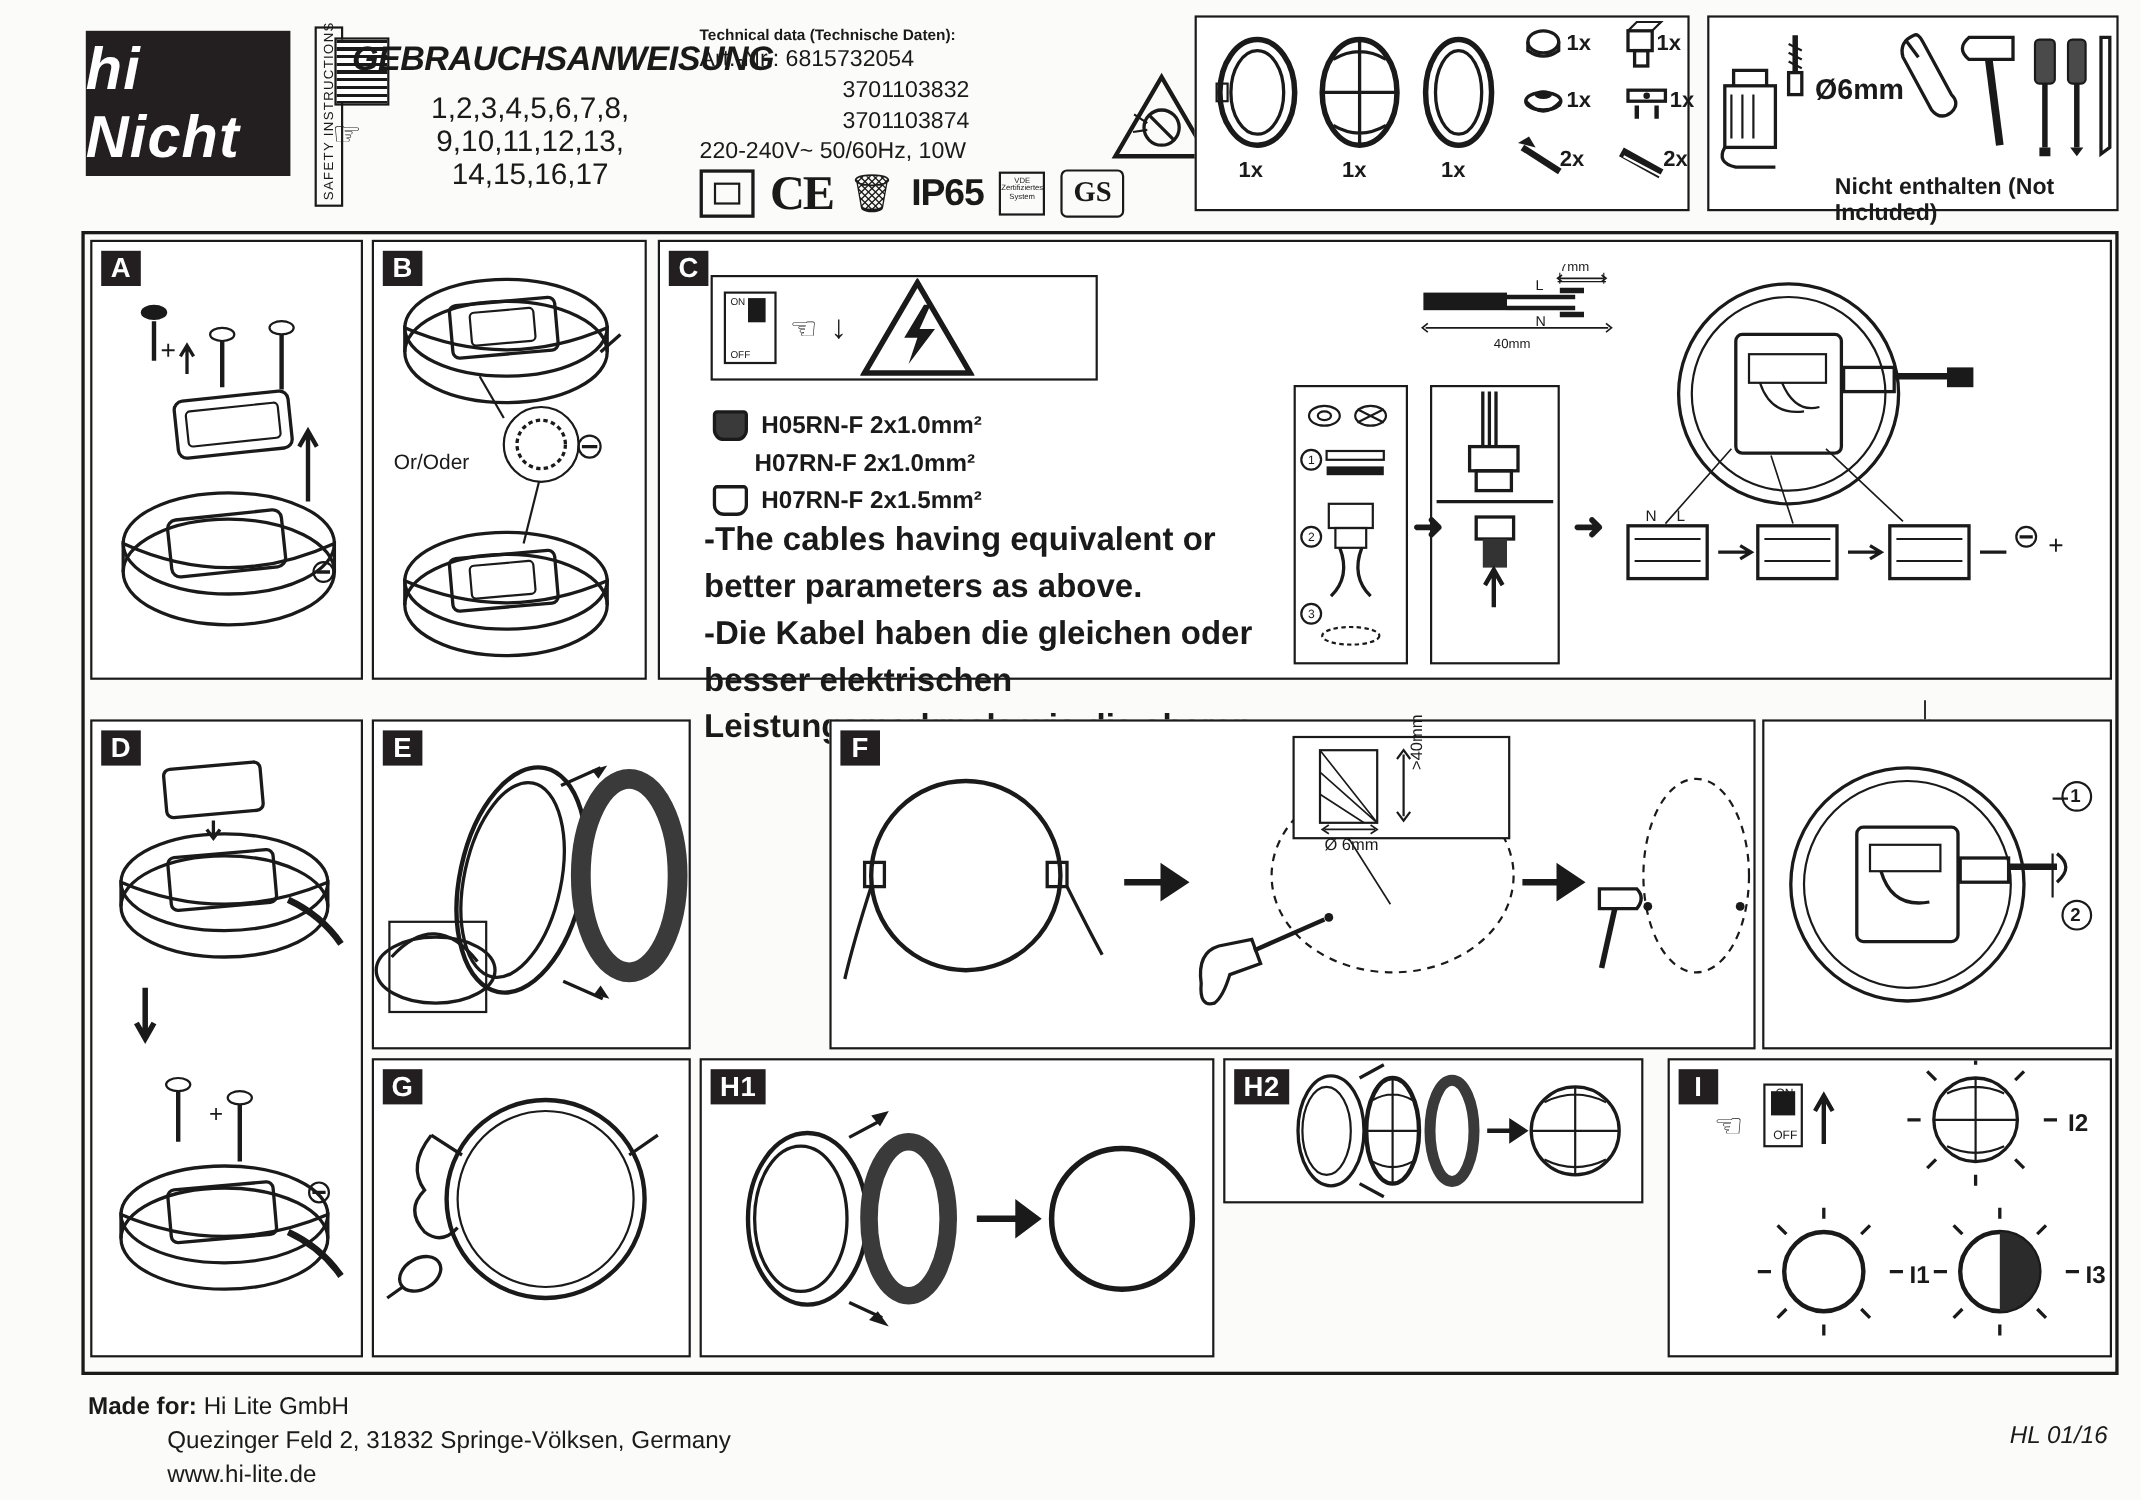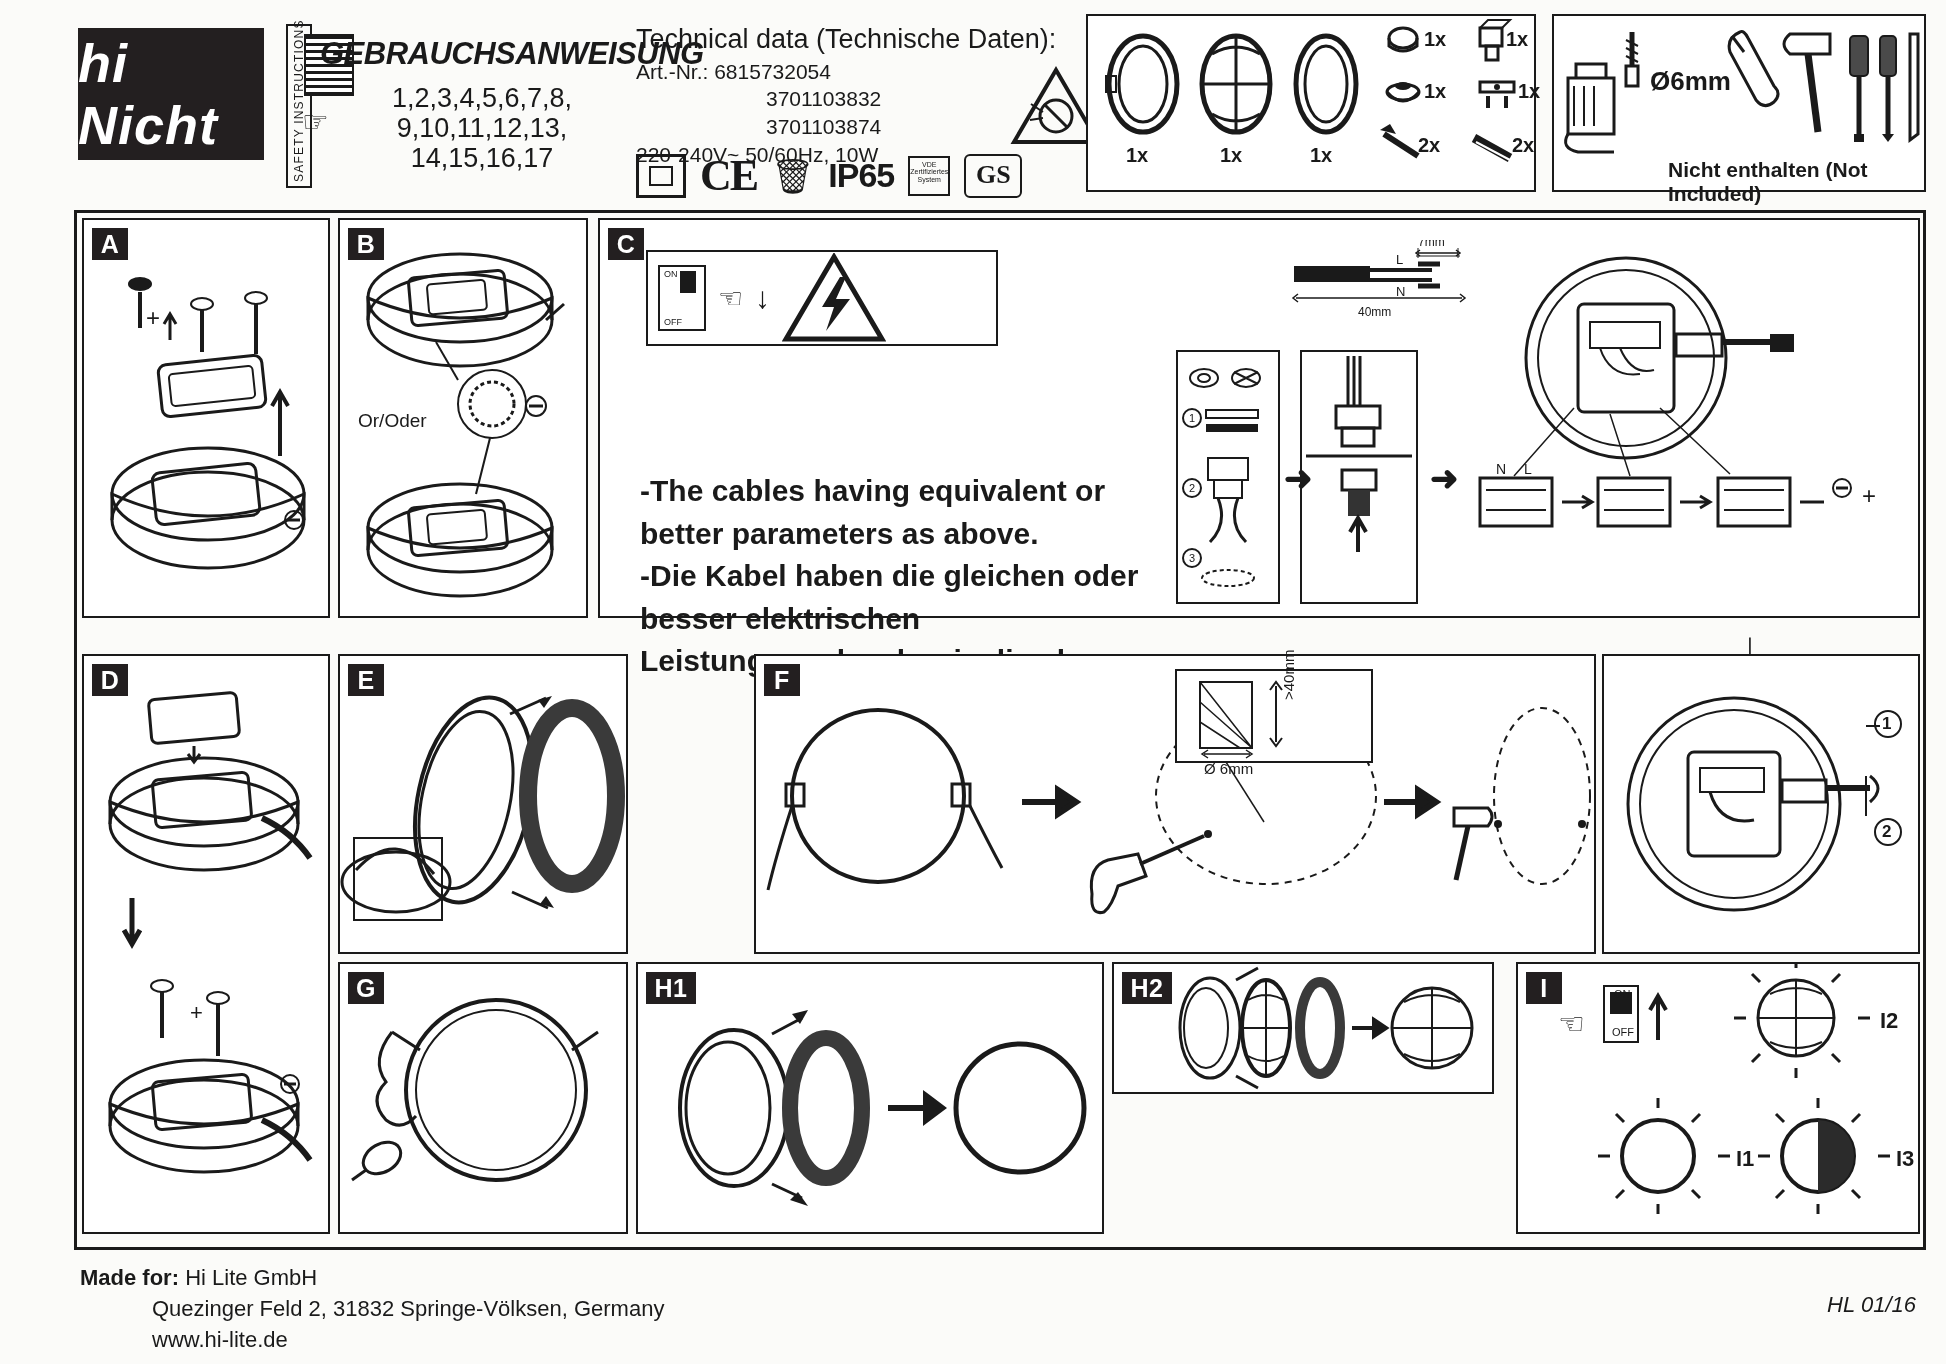--- a/index.html
+++ b/index.html
@@ -105,21 +105,21 @@
     position: absolute;
     left: 302px; top: 104px;
     font-size: 30px;
   }
   #tech {
     position: absolute;
     left: 636px; top: 22px;
     font-size: 21px;
     line-height: 1.32;
   }
-  #tech .t-title { font-weight: normal; font-size: 27px; }
+  #tech .t-title { font-weight: bold; font-size: 14px; }
   #tech .indent { padding-left: 130px; }
   #cert-row {
     position: absolute;
     left: 636px; top: 150px;
     display: flex;
     align-items: center;
     gap: 14px;
     font-size: 34px;
   }
   .sq-class {
@@ -428,20 +428,34 @@
     <div style="font-size:28px;">☜</div>
     <div style="font-size:30px;">↓</div>
     <div class="tri-warn">
       <svg width="104" height="90" viewBox="0 0 104 90">
         <polygon points="52,4 100,86 4,86" fill="#fff" stroke="#1a1a1a" stroke-width="5"></polygon>
         <polygon points="58,24 40,54 52,54 44,78 68,46 54,46 64,24" fill="#1a1a1a"></polygon>
       </svg>
     </div>
   </div>
 
+  <div id="cable-list">
+    <div class="row">
+      <span class="conn-ic filled"></span>
+      <span>H05RN-F 2x1.0mm²</span>
+    </div>
+    <div class="row">
+      <span style="width:26px;"></span>
+      <span>H07RN-F 2x1.0mm²</span>
+    </div>
+    <div class="row">
+      <span class="conn-ic"></span>
+      <span>H07RN-F 2x1.5mm²</span>
+    </div>
+  </div>
 
   <div id="cable-note">
     <div>-The cables having equivalent or better parameters as above.</div>
     <div>-Die Kabel haben die gleichen oder besser elektrischen Leistungsmerkmale wie die oberen.</div>
   </div>
 
   <div id="wire-dim">
     <svg width="190" height="90" viewBox="0 0 190 90">
       <rect x="4" y="26" width="76" height="16" fill="#1a1a1a"></rect>
       <path d="M80,30 h62 M80,40 h62" stroke="#1a1a1a" stroke-width="4"></path>

